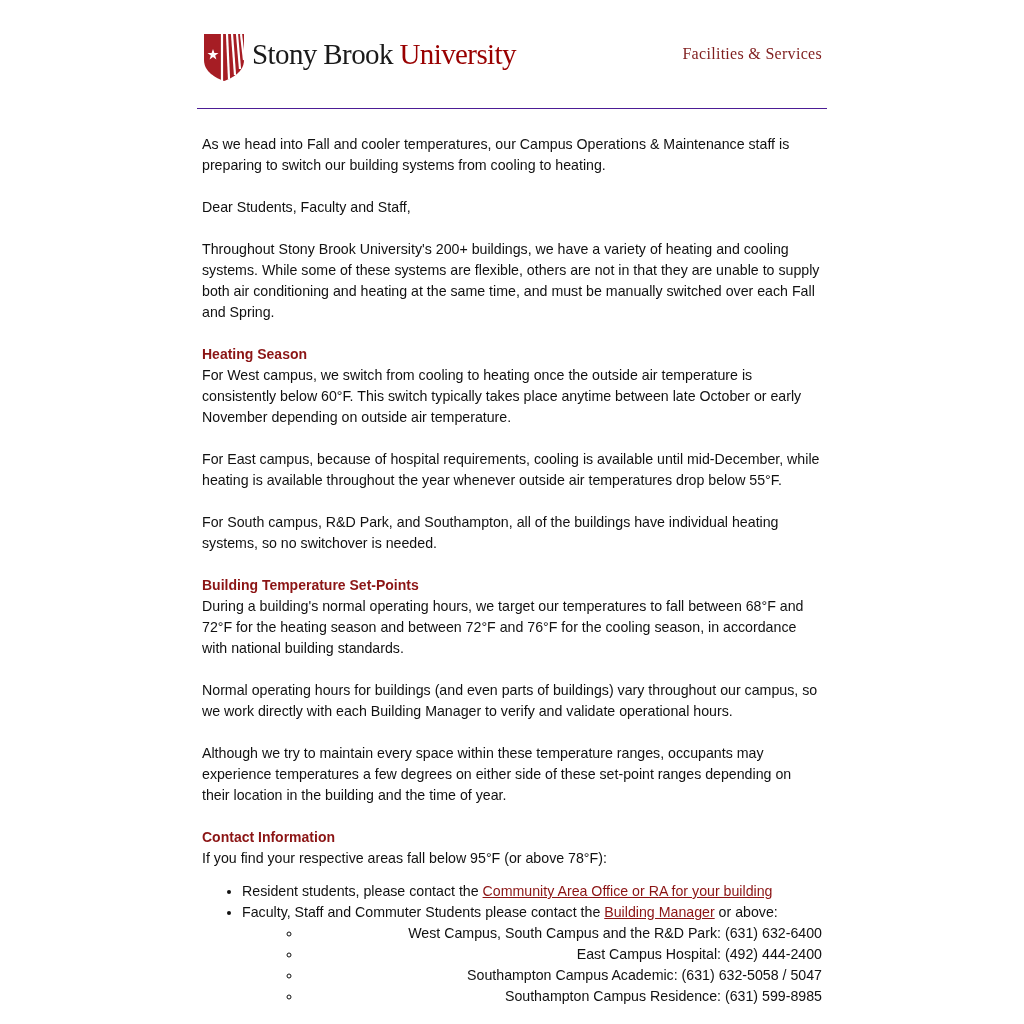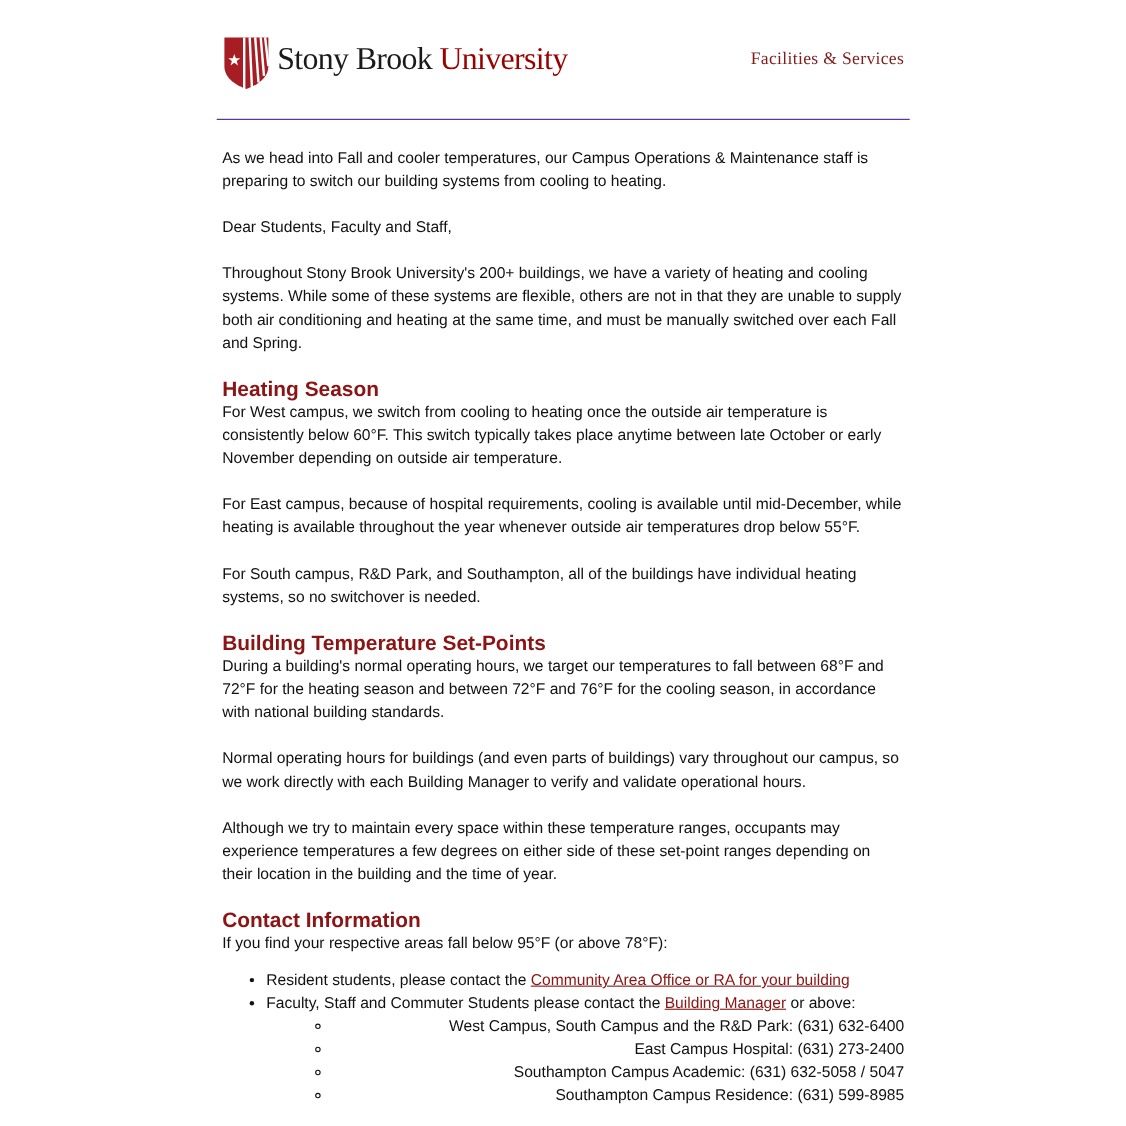--- a/index.html
+++ b/index.html
@@ -56,21 +56,21 @@
   .content {
     padding: 25px 5px 0 5px;
     font-size: 14.2px;
     line-height: 21px;
   }
   .content p {
     margin: 0 0 21px 0;
   }
   .content h3 {
     margin: 0;
-    font-size: 19px;
+    font-size: 14px;
     font-weight: bold;
     color: #8b1414;
     line-height: 21px;
   }
   .content h3 + p { margin-top: 0; }
   a.lnk {
     color: #8b1414;
   }
   ul.outer {
     margin: 12px 0 0 0;
@@ -132,20 +132,20 @@
     <p style="margin-bottom:0">If you find your respective areas fall below 95°F (or above 78°F):</p>
 
     <ul class="outer">
       <li>
         <span>Resident students, please contact the </span><a class="lnk" href="#">Community Area Office or RA for your building</a>
       </li>
       <li>
         <span>Faculty, Staff and Commuter Students please contact the </span><a class="lnk" href="#">Building Manager</a><span> or above:</span>
         <ul class="inner">
           <li>West Campus, South Campus and the R&amp;D Park: (631) 632-6400</li>
-          <li>East Campus Hospital: (631) 273-2400</li>
+          <li>East Campus Hospital: (492) 444-2400</li>
           <li>Southampton Campus Academic: (631) 632-5058 / 5047</li>
           <li>Southampton Campus Residence: (631) 599-8985</li>
         </ul>
       </li>
     </ul>
   </div>
 </div>
 
 </body></html>

